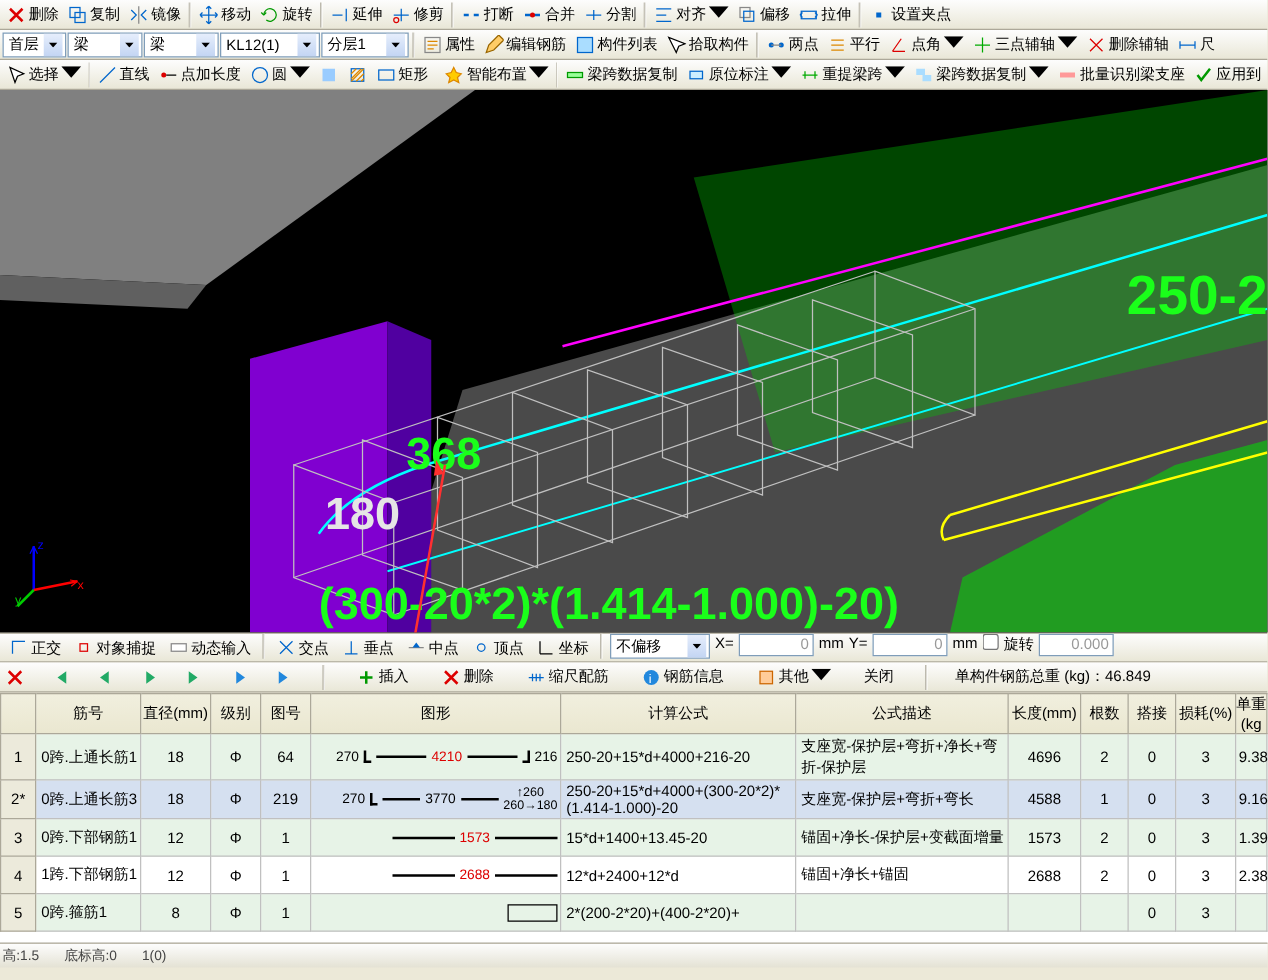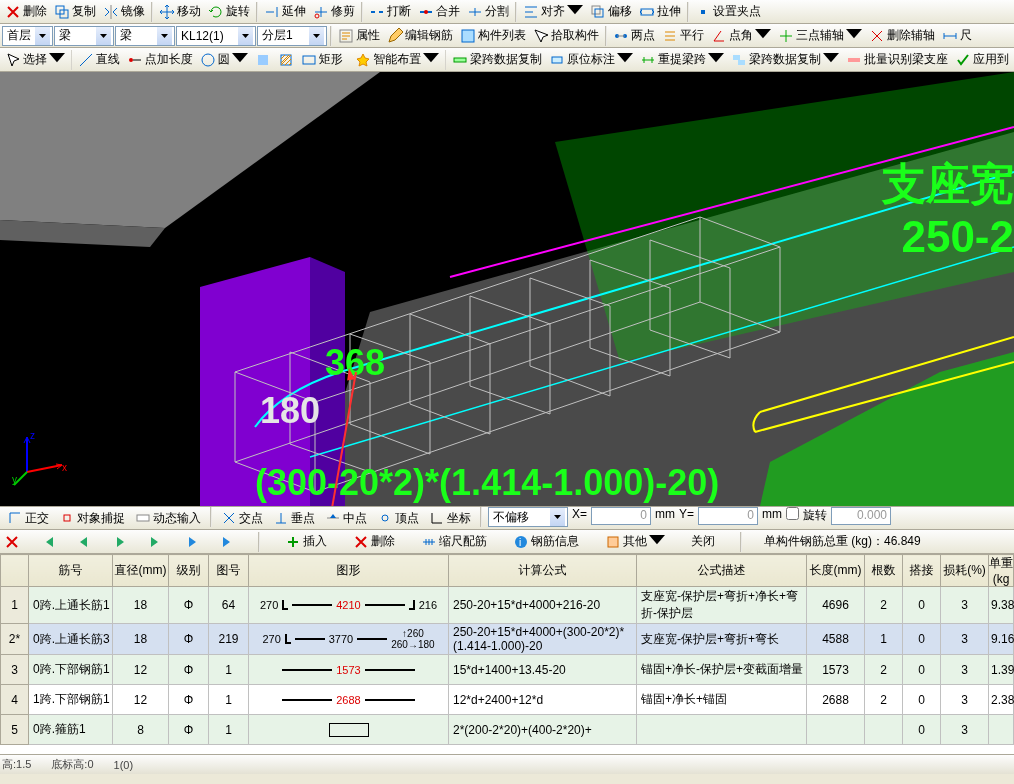--- a/index.html
+++ b/index.html
@@ -35,21 +35,21 @@
 
 
 #gridwrap { height:200px; overflow:auto; background:#fff; }
 table.grd { border-collapse:collapse; width:100%; table-layout:fixed; }
 table.grd th { background:linear-gradient(#f1efde,#eae7d0); border:1px solid #aca899; height:22px; font-weight:normal; font-size:12px; }
 table.grd td { border:1px solid #c0c0c0; height:30px; font-size:12px; text-align:center; padding:1px 2px; }
 table.grd td.l { text-align:left; padding-left:4px; }
 tr.odd td { background:#e7f3e7; }
 tr.sel td { background:#d5e0f0; }
 .rownum { width:28px; background:#eceadb!important; border:1px solid #aca899!important; }
-.shape { display:flex; justify-content:center; align-items:center; gap:4px; font-size:11px; }
+.shape { display:flex; justify-content:flex-end; align-items:center; gap:4px; font-size:11px; }
 .barblk { height:2px; background:#000; }
 .hk { width:6px; height:10px; border-left:2px solid #000; border-bottom:2px solid #000; }
 .status { height:20px; background:linear-gradient(#fdfdfd,#e4e2d4); border-top:1px solid #aca899; font-size:11px; display:flex; align-items:center; padding:0 2px; gap:20px; color:#444; }
 </style>
 </head>
 <body>
 
 <div class="toolbar">
   <span class="tbtn">
       <span class="ico"><svg viewBox="0 0 16 16">
@@ -400,21 +400,20 @@
     <g stroke="#c0c0c0" stroke-width="1" fill="none">
       <path d="M235 300 L700 145 M235 390 L700 230 M315 420 L780 260 M315 330 L780 175"></path>
       <path d="M235 300 L235 390 L315 420 L315 330 Z"></path>
       <path d="M700 145 L700 230 L780 260 L780 175 Z"></path>
       <path d="M290 280 L290 372 L370 400 L370 310 Z M350 262 L350 352 L430 382 L430 290 Z M410 242 L410 332 L490 362 L490 272 Z M470 224 L470 314 L550 342 L550 252 Z M530 206 L530 294 L610 324 L610 234 Z M590 188 L590 276 L670 304 L670 216 Z M650 168 L650 258 L730 286 L730 196 Z"></path>
     </g>
   </svg>
   <div class="dim368">368</div>
   <div class="dim180">180</div>
   <div class="formula">(300-20*2)*(1.414-1.000)-20)</div>
-  <div class="sidet1">支座宽</div>
   <div class="sidet2">250-2</div>
   <div class="redline"></div>
   <div class="redarrow"></div>
 
   <div class="ucs">
     <svg width="60" height="60">
         <path d="M15 45 L15 10" stroke="#00f" stroke-width="2"></path>
         <path d="M15 10l-3 6M15 10l3 6" stroke="#00f"></path>
         <text x="18" y="12" fill="#00f" font-size="10">z</text>
         <path d="M15 45 L50 38" stroke="#f00" stroke-width="2"></path>

